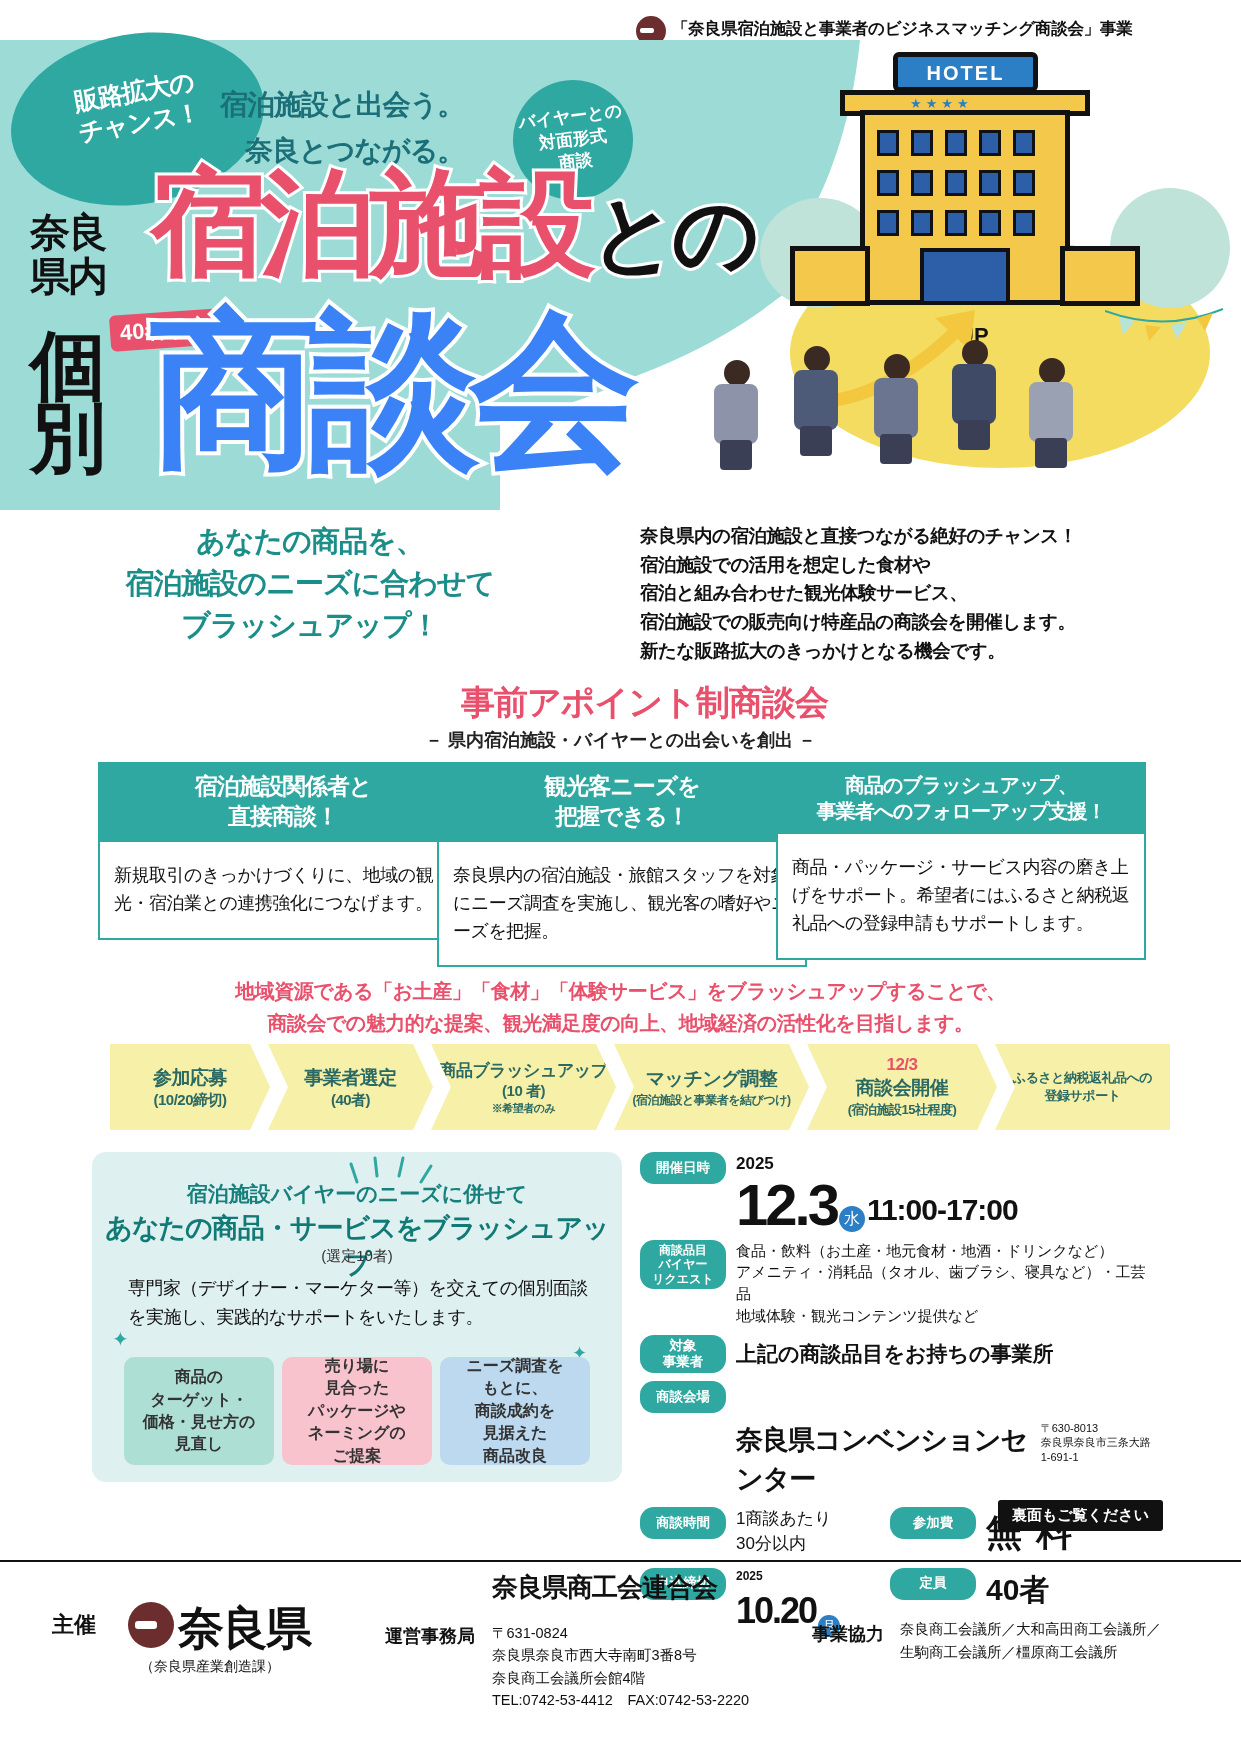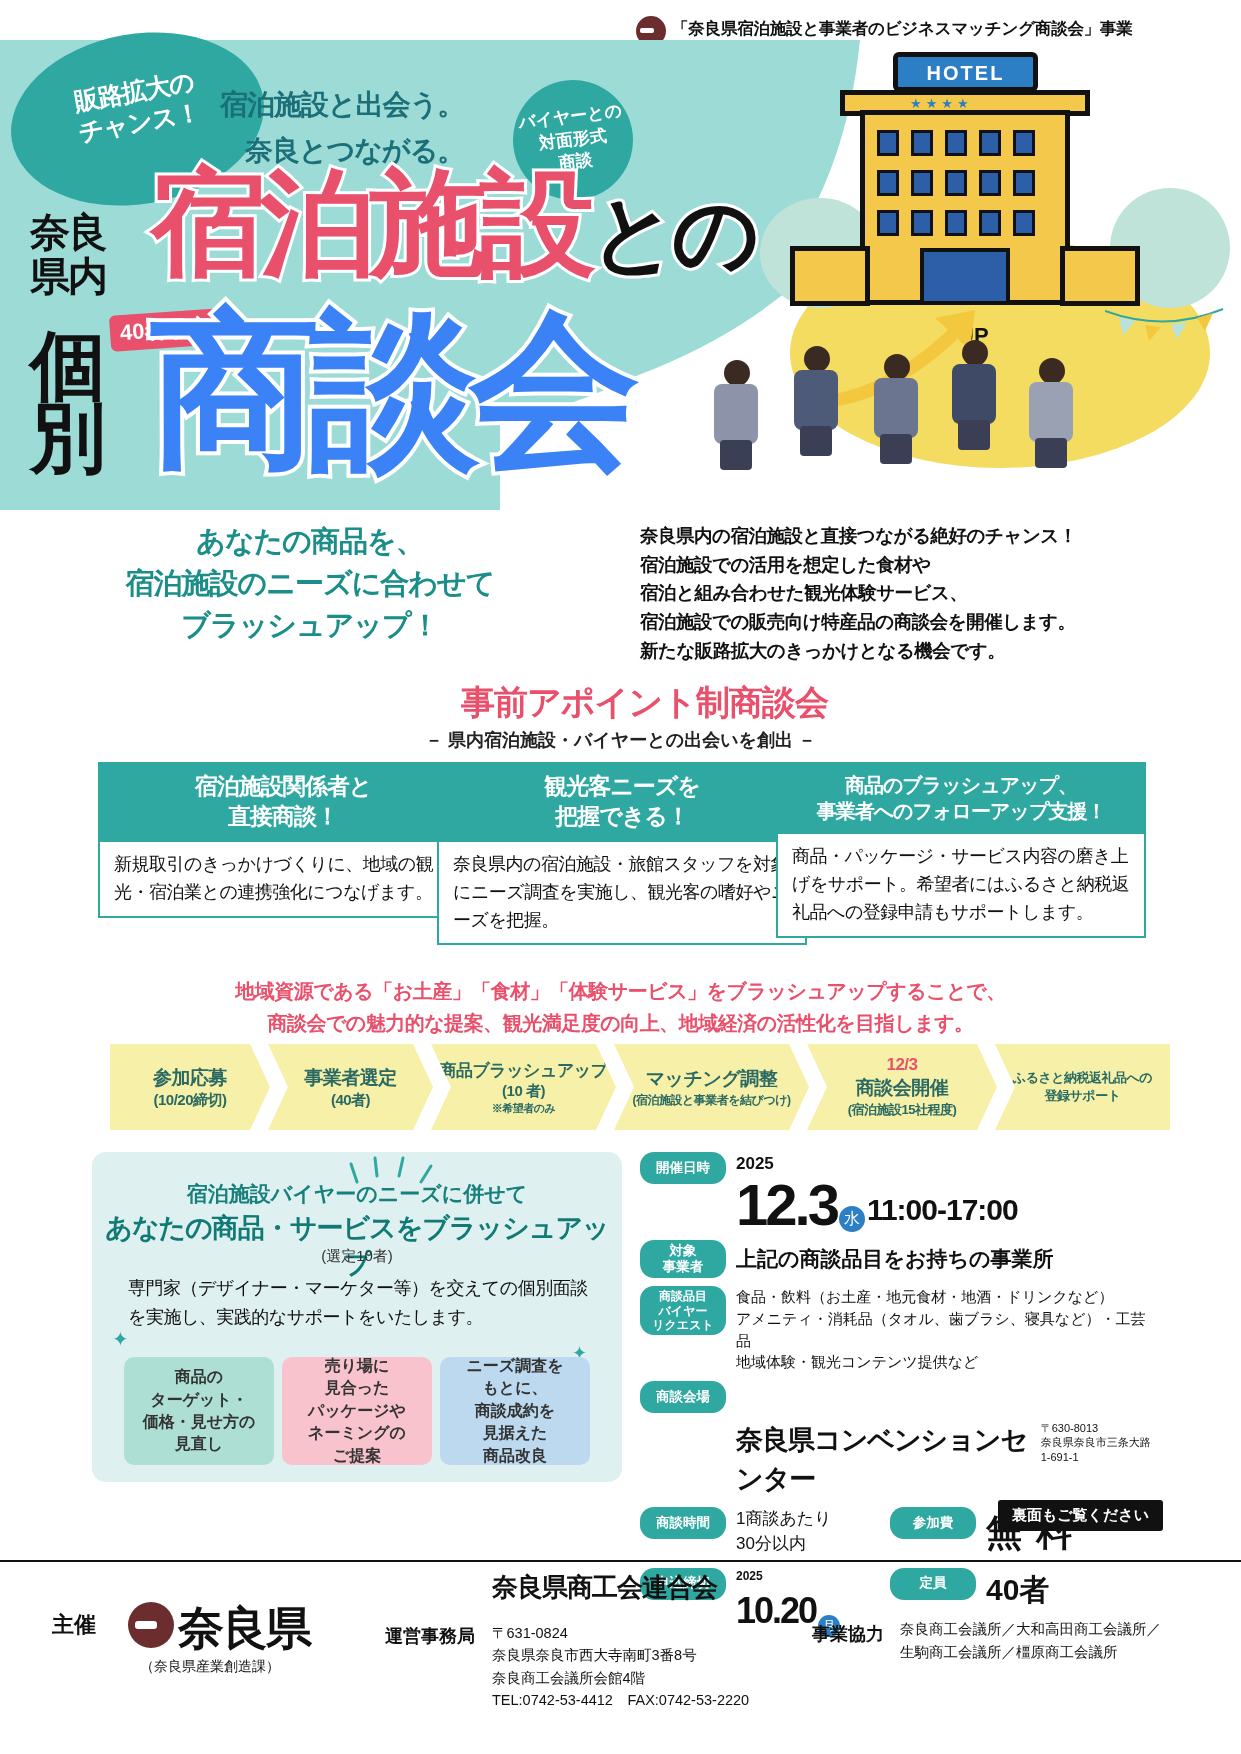--- a/index.html
+++ b/index.html
@@ -138,21 +138,21 @@
 
   
   .cards { position:absolute; top:762px; left:0; width:1241px; height:195px; }
   .card { position:absolute; width:370px; }
   .card-head {
     background:#2ea8a0; color:#fff; text-align:center; font-weight:bold; font-size:23px;
     line-height:1.3; padding:10px 4px; letter-spacing:-1px;
   }
   .card-body {
     border:2px solid #2ea8a0; border-top:none; background:#fff;
-    font-size:18px; line-height:1.55; padding:9px 14px; letter-spacing:-0.5px;
+    font-size:18px; line-height:1.55; padding:20px 14px; letter-spacing:-0.5px;
   }
 
   
   .pinknote {
     position:absolute; top:975px; left:0; width:1241px; text-align:center;
     font-size:20px; font-weight:bold; color:#e8506b; line-height:1.6; letter-spacing:-0.5px;
   }
 
   
   .flow { position:absolute; top:1044px; left:110px; width:1060px; height:92px; }
@@ -423,31 +423,31 @@
         <div class="yr">2025</div>
         <div style="display:flex;align-items:flex-end;">
           <span class="bigdate">12.3</span>
           <span class="kanji-circle">水</span>
           <span class="time">11:00-17:00</span>
         </div>
       </div>
     </div>
 
     <div class="row">
-      <div class="lab">対象<br>事業者</div>
-      <div class="val" style="font-size:21px;font-weight:bold;padding-top:4px;">上記の商談品目をお持ちの事業所</div>
-    </div>
-
-    <div class="row">
       <div class="lab" style="font-size:12px;">商談品目<br>バイヤー<br>リクエスト</div>
       <div class="val" style="font-size:15px;">
         食品・飲料（お土産・地元食材・地酒・ドリンクなど）<br>
         アメニティ・消耗品（タオル、歯ブラシ、寝具など）・工芸品<br>
         地域体験・観光コンテンツ提供など
       </div>
+    </div>
+
+    <div class="row">
+      <div class="lab">対象<br>事業者</div>
+      <div class="val" style="font-size:21px;font-weight:bold;padding-top:4px;">上記の商談品目をお持ちの事業所</div>
     </div>
 
     <div class="row">
       <div class="lab">商談会場</div>
       <div class="val" style="display:flex;align-items:flex-start;margin-top:40px;">
         <span class="venue">奈良県コンベンションセンター</span>
         <span class="venue-addr" style="margin-left:6px;">
           <span>〒630-8013</span><br><span>奈良県奈良市三条大路1-691-1</span>
         </span>
       </div>

